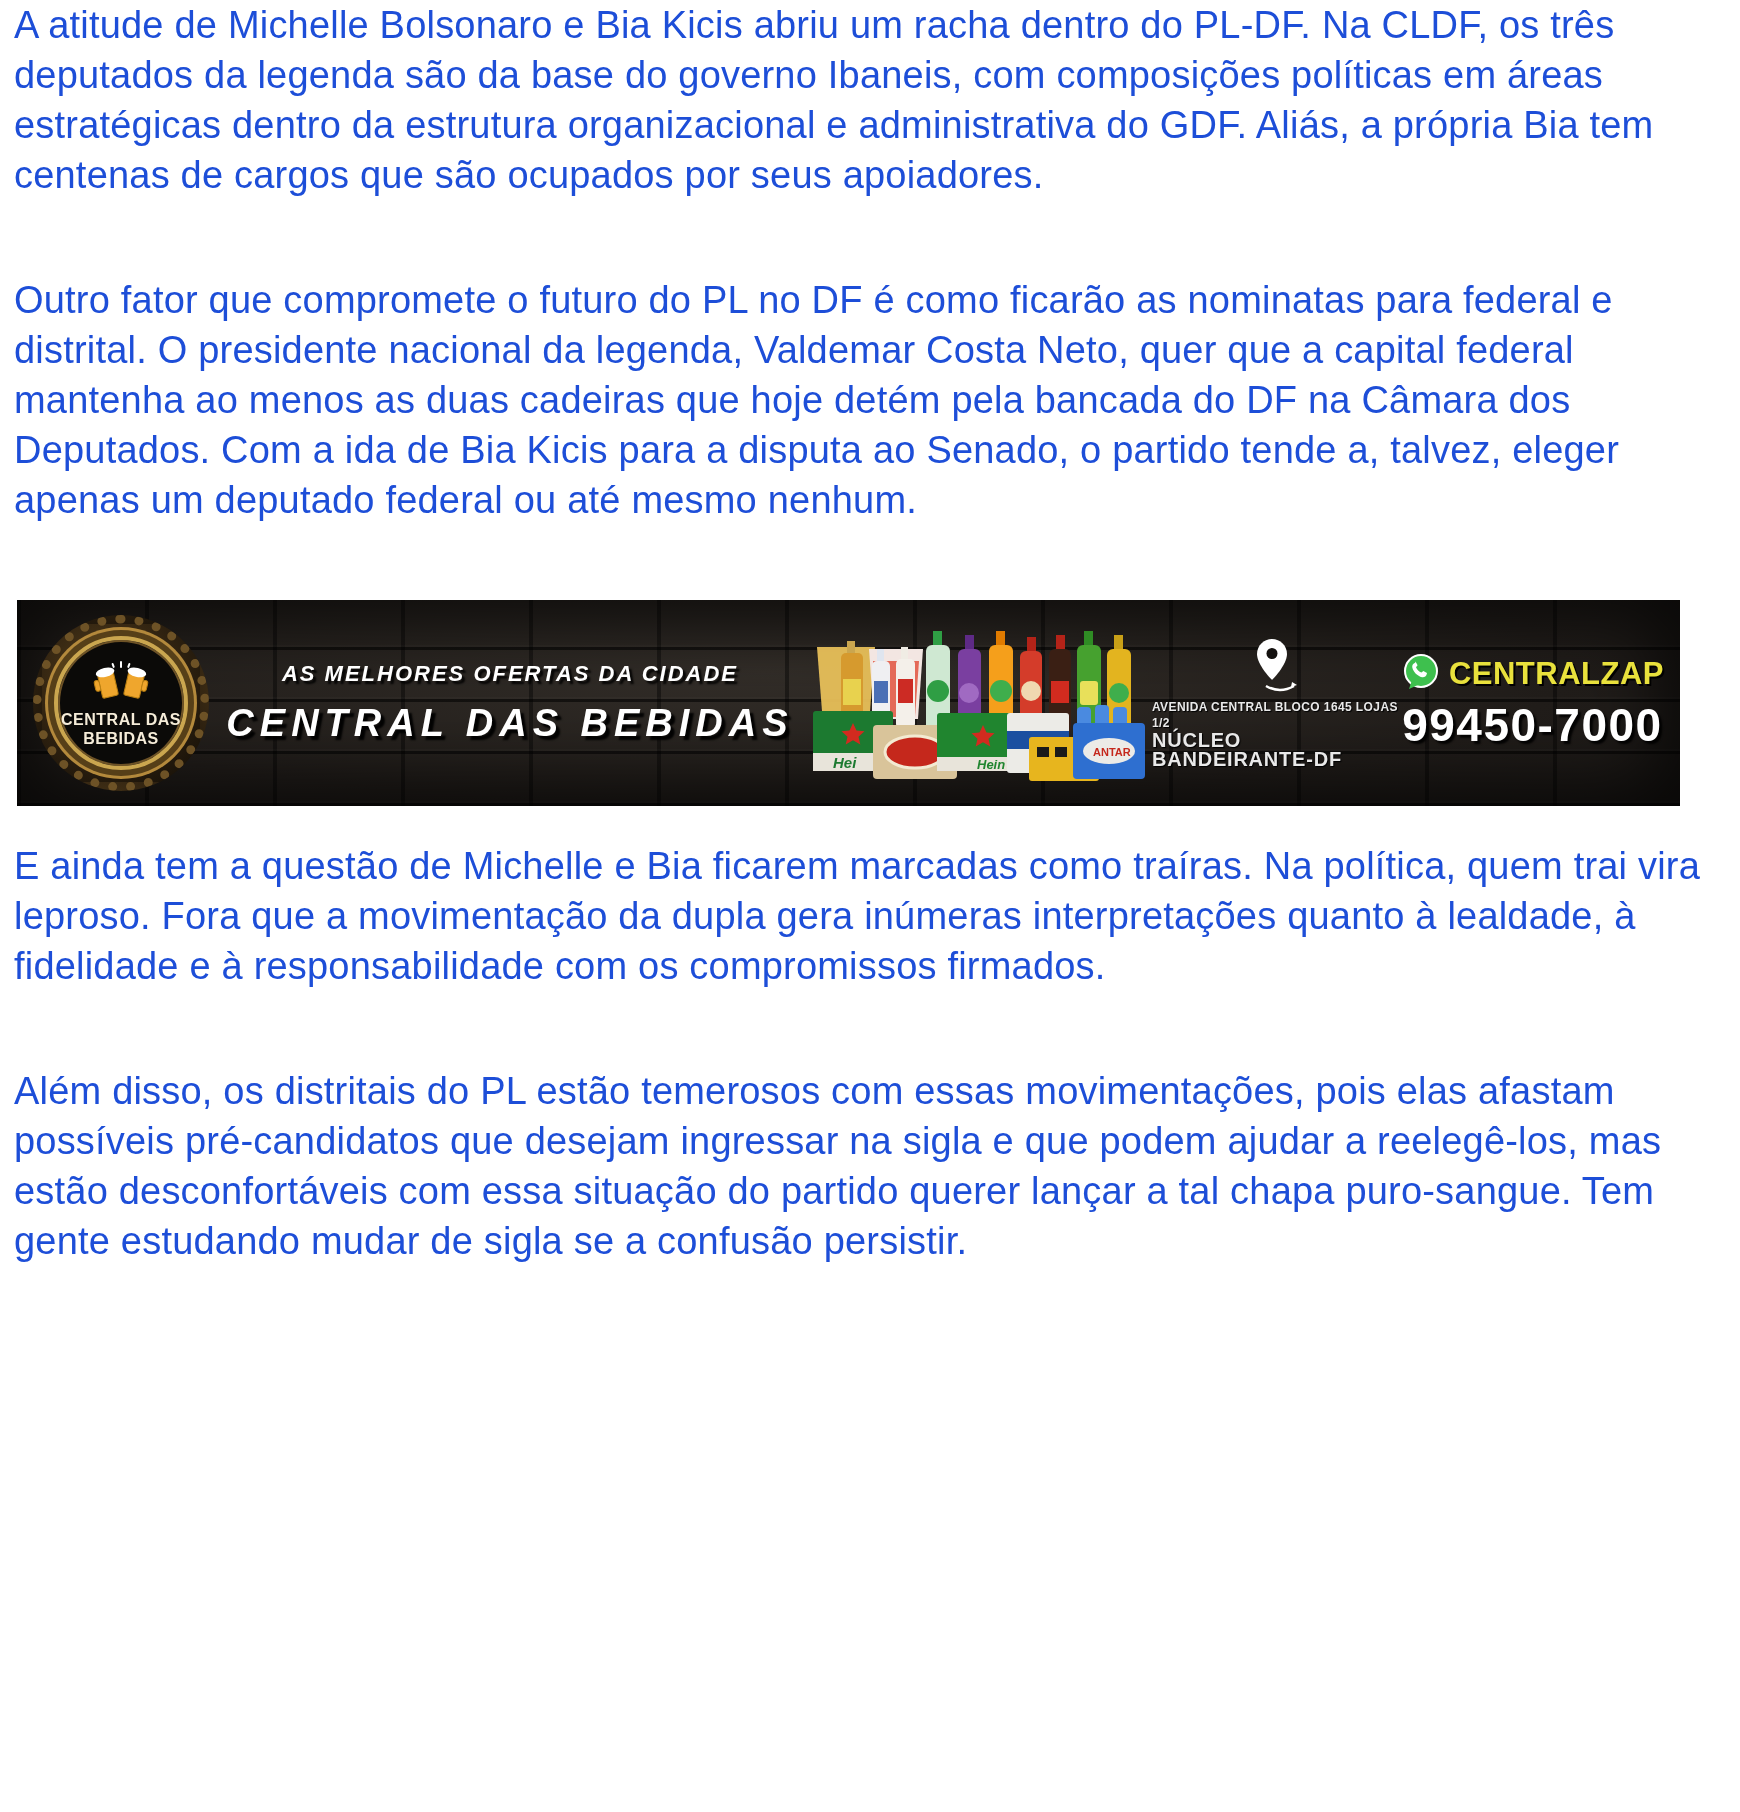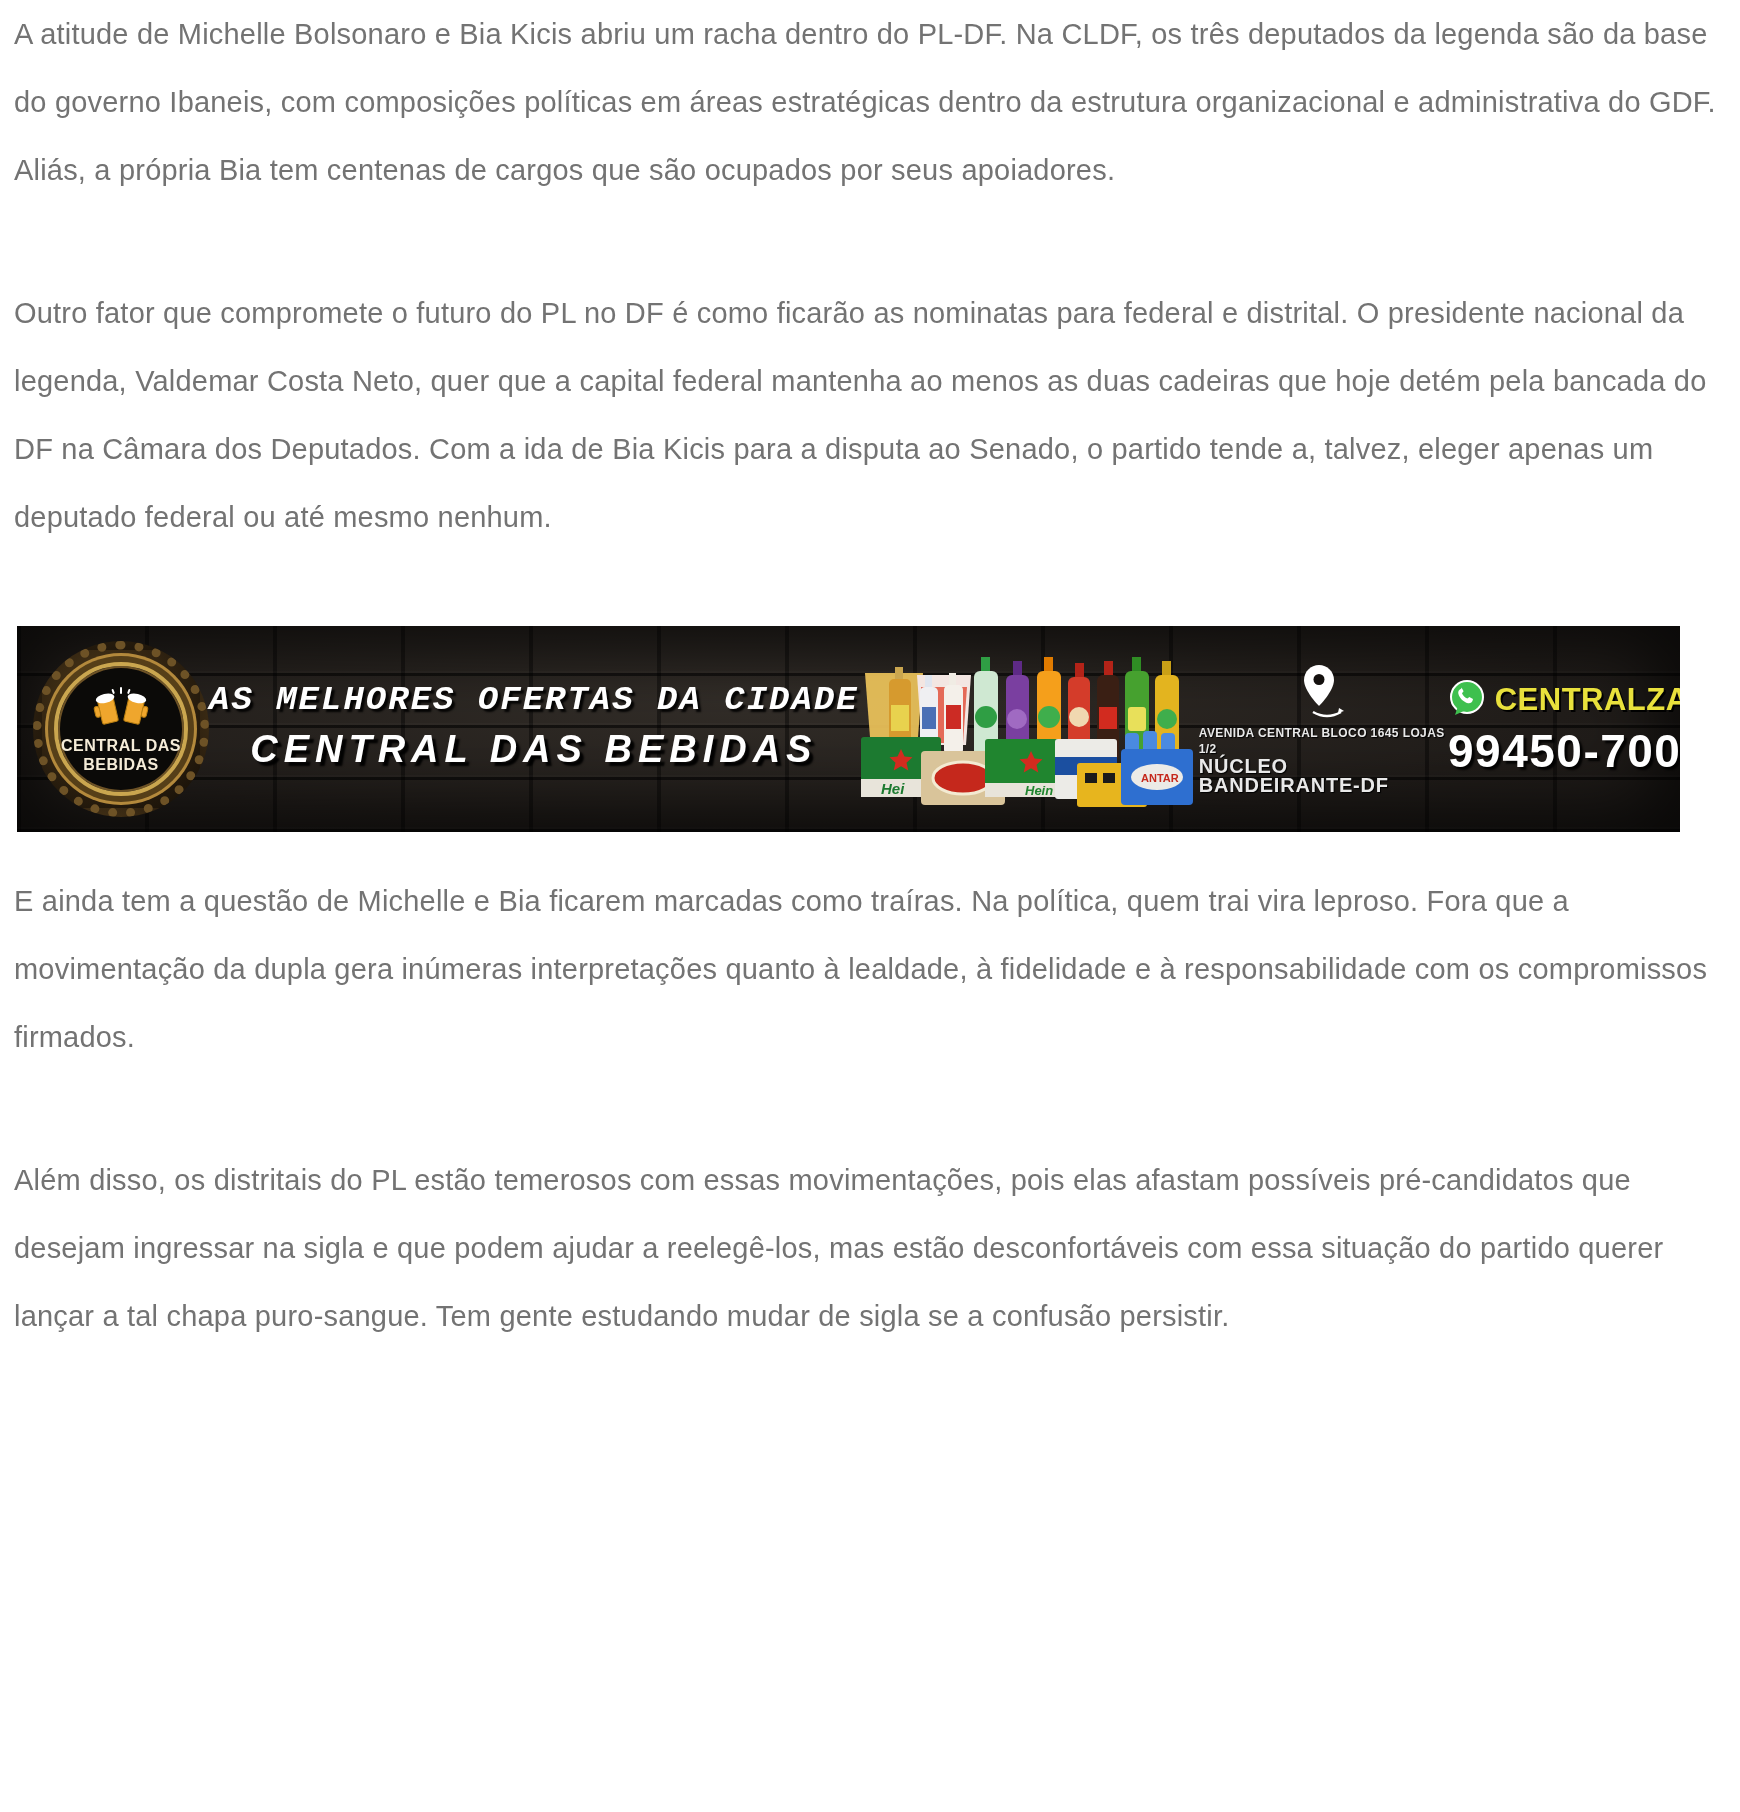--- a/index.html
+++ b/index.html
@@ -5,23 +5,23 @@
   * { box-sizing: border-box; margin: 0; padding: 0; }
   html, body { background: #ffffff; }
   body {
     width: 1740px;
     font-family: "Liberation Sans", "DejaVu Sans", sans-serif;
   }
   .page {
     padding: 0 20px 17px 14px;
   }
   p.article-p {
-    font-size: 29px;
-    line-height: 68px;
-    color: #737373;
+    font-size: 38px;
+    line-height: 50px;
+    color: #1d4ed8;
     margin: 0 0 75px 0;
     letter-spacing: 0.2px;
   }
   
   .banner {
     width: 1663px;
     height: 206px;
     margin: 0 0 35px 3px;
     position: relative;
     display: flex;
@@ -58,21 +58,21 @@
   }
   .cap-title { color: #f5ecd8; font-size: 16px; font-weight: bold; letter-spacing: .5px; line-height: 17px; text-align:center; }
   
   .headline {
     flex: 0 0 600px;
     text-align: center;
     font-style: italic;
     font-weight: bold;
     white-space: nowrap;
   }
-  .h-line1 { color: #ffffff; font-size: 34px; line-height: 40px; letter-spacing: 2px; text-shadow: 3px 3px 2px rgba(0,0,0,.9); font-family: Liberation Mono, monospace; }
+  .h-line1 { color: #ffffff; font-size: 22px; line-height: 40px; letter-spacing: 2px; text-shadow: 3px 3px 2px rgba(0,0,0,.9); }
   .h-line2 { color: #e9e13c; font-size: 34px; line-height: 42px; letter-spacing: 2px; text-shadow: 3px 3px 2px rgba(0,0,0,.9); }
   .h-line3 { color: #ffffff; font-size: 38px; line-height: 58px; letter-spacing: 6px; text-shadow: 4px 4px 2px rgba(0,0,0,.95); }
   
   .products { flex: 0 0 340px; height: 168px; }
   
   .location {
     flex: 0 0 248px;
     display: flex; flex-direction: column; align-items: center;
     color: #e9e9e9;
   }

